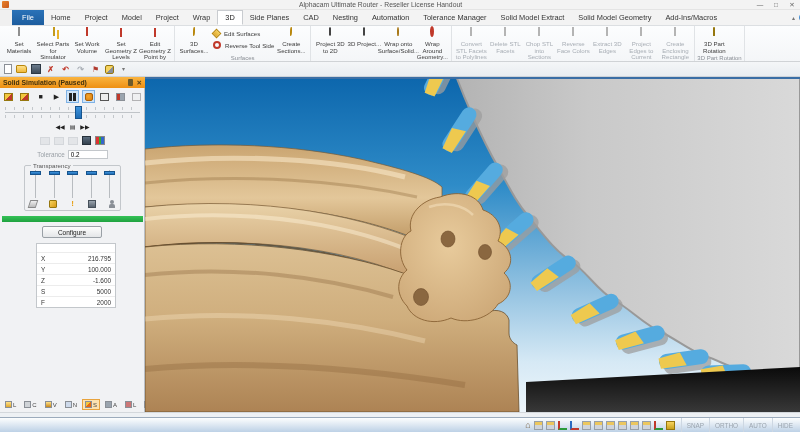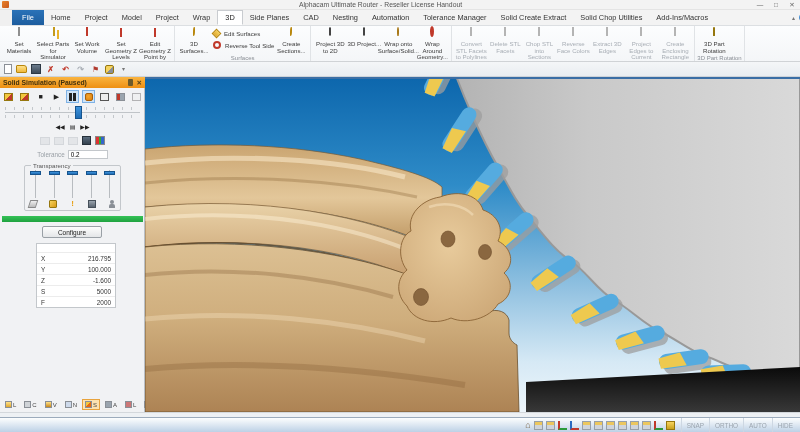--- a/index.html
+++ b/index.html
@@ -167,22 +167,22 @@
   <div class="mtab">Project</div>
   <div class="mtab">Model</div>
   <div class="mtab">Project</div>
   <div class="mtab">Wrap</div>
   <div class="mtab active">3D</div>
   <div class="mtab">Side Planes</div>
   <div class="mtab">CAD</div>
   <div class="mtab">Nesting</div>
   <div class="mtab">Automation</div>
   <div class="mtab">Tolerance Manager</div>
-  <div class="mtab">Solid Create Extract</div>
-  <div class="mtab">Solid Chop Utilities</div>
+  <div class="mtab">Solid Model Extract</div>
+  <div class="mtab">Solid Model Geometry</div>
   <div class="mtab">Add-Ins/Macros</div>
   <div class="menuright">
     <span class="collapse-caret">▴</span>
     <span class="helpdot">?</span>
   </div>
 </div>
 
 <div class="ribbon">
 
   <div class="rgroup">

